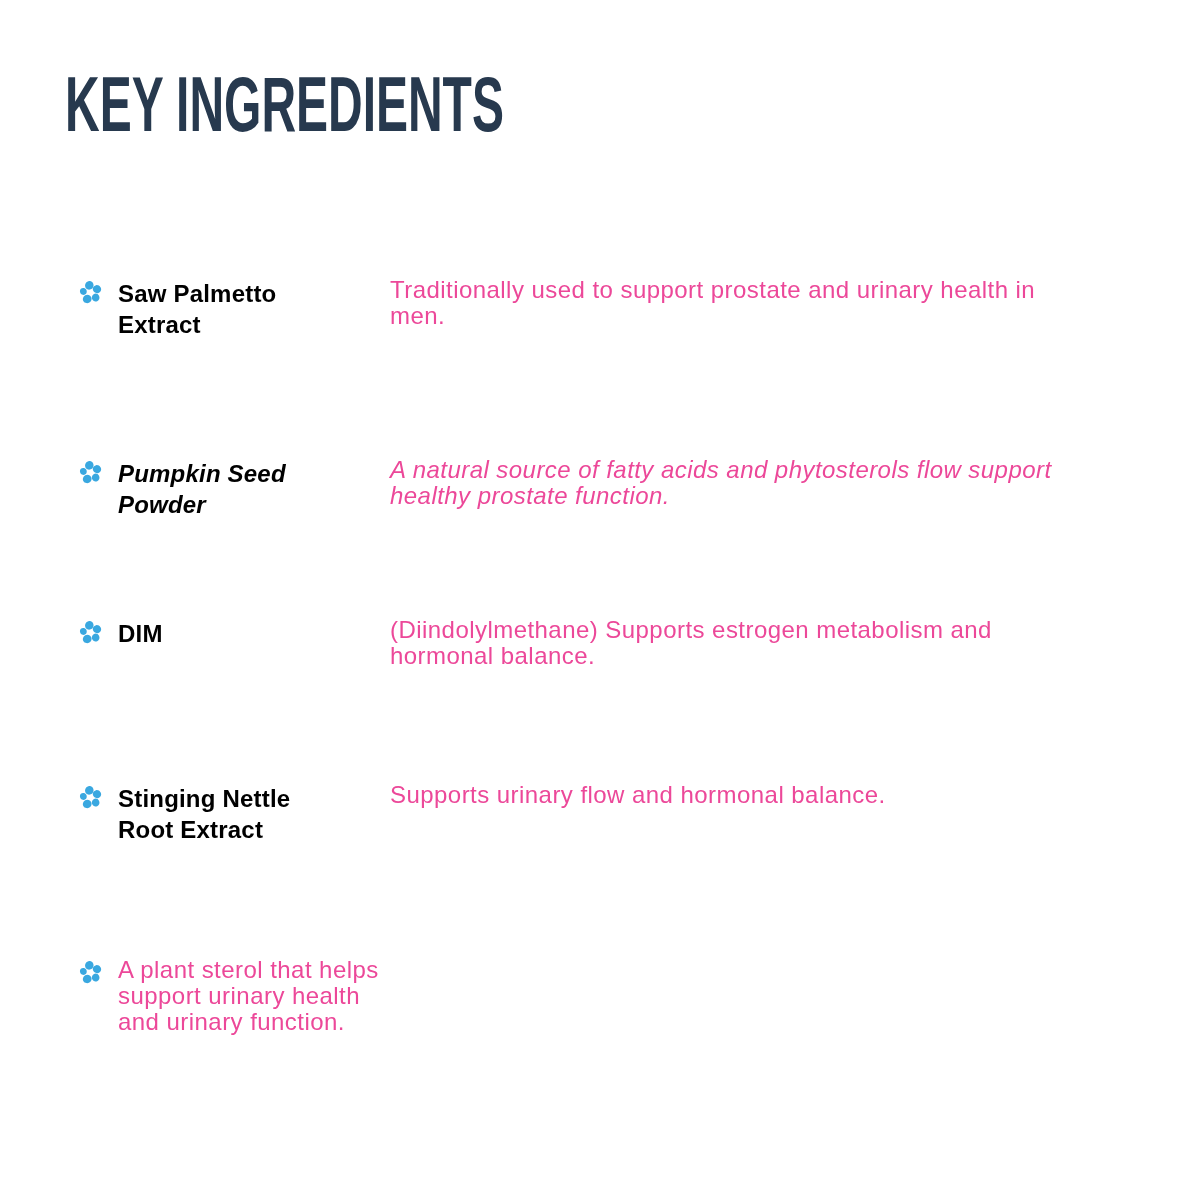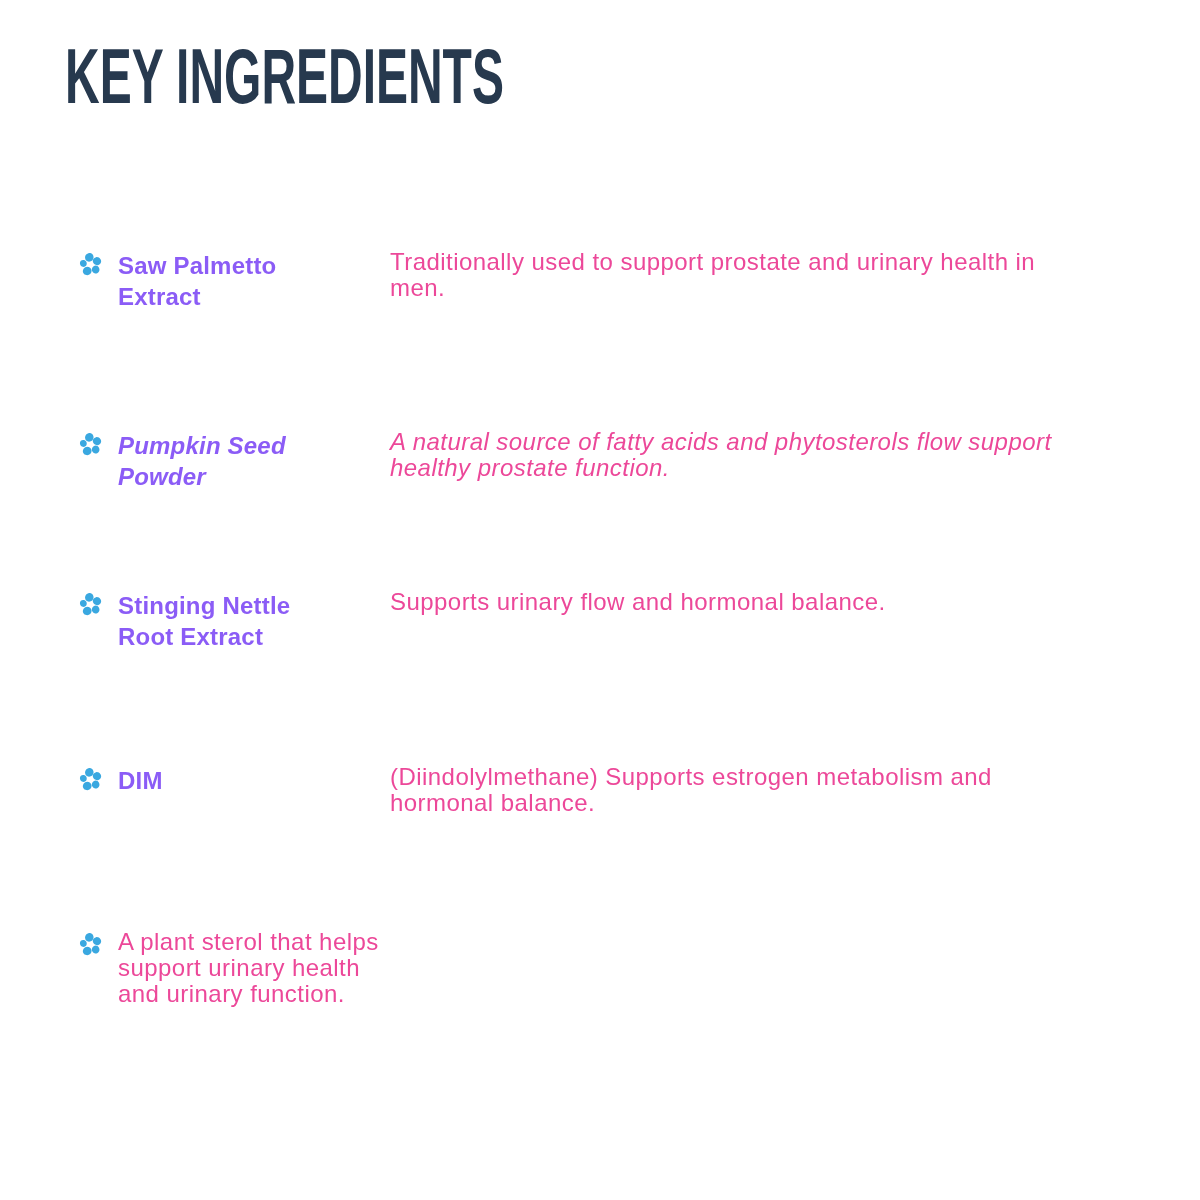--- a/index.html
+++ b/index.html
@@ -6,21 +6,21 @@
   html, body {
     width: 1200px;
     height: 1200px;
     background: #ffffff;
     font-family: "Liberation Sans", sans-serif;
     overflow: hidden;
   }
   .page {
     width: 1200px;
     height: 1200px;
-    padding: 36px 105px 0 65px;
+    padding: 64px 105px 0 65px;
   }
   .title {
     font-size: 78px;
     font-weight: 700;
     line-height: 80px;
     color: #27394E;
     letter-spacing: 0px;
     transform: scaleX(0.615);
     transform-origin: left top;
     white-space: nowrap;
@@ -39,21 +39,21 @@
   .row-4 { min-height: 165px; }
   .row-5 { min-height: 80px; }
   .icon-cell {
     padding-left: 14px;
     padding-top: 4px;
   }
   .ing-name {
     font-size: 24px;
     font-weight: 700;
     line-height: 31px;
-    color: #8b5cf6;
+    color: #000000;
     letter-spacing: 0.2px;
     max-width: 212px;
     padding-top: 1px;
   }
   .ing-desc {
     font-size: 24px;
     font-weight: 300;
     line-height: 26px;
     color: #ec4899;
     letter-spacing: 0.45px;
@@ -95,50 +95,50 @@
             <path transform="translate(12,12) rotate(134) translate(0,-7.4) scale(0.95)" d="M0-4.4C2.7-4.7 4.6-2.5 4.3 0.2C4 2.8 1.6 4.5 -1 4C-3.4 3.5 -4.7 1.2 -4 -1.3C-3.4 -3.2 -1.9 -4.2 0 -4.4Z"></path>
             <path transform="translate(12,12) rotate(206) translate(0,-7.4) scale(1.05)" d="M0-4.4C2.7-4.7 4.6-2.5 4.3 0.2C4 2.8 1.6 4.5 -1 4C-3.4 3.5 -4.7 1.2 -4 -1.3C-3.4 -3.2 -1.9 -4.2 0 -4.4Z"></path>
             <path transform="translate(12,12) rotate(278) translate(0,-7.4) scale(0.85)" d="M0-4.4C2.7-4.7 4.6-2.5 4.3 0.2C4 2.8 1.6 4.5 -1 4C-3.4 3.5 -4.7 1.2 -4 -1.3C-3.4 -3.2 -1.9 -4.2 0 -4.4Z"></path>
           </g>
         </svg>
       </div>
       <div class="ing-name">Pumpkin Seed Powder</div>
       <div class="ing-desc">A natural source of fatty acids and phytosterols flow support healthy prostate function.</div>
     </div>
 
+    <div class="ingredient-row row-4">
+      <div class="icon-cell">
+        <svg width="23" height="23" viewBox="0 0 24 24" aria-hidden="true">
+          <g fill="#3AA8E0">
+            <path transform="translate(12,12) rotate(-10) translate(0,-7.4) scale(1.05)" d="M0-4.4C2.7-4.7 4.6-2.5 4.3 0.2C4 2.8 1.6 4.5 -1 4C-3.4 3.5 -4.7 1.2 -4 -1.3C-3.4 -3.2 -1.9 -4.2 0 -4.4Z"></path>
+            <path transform="translate(12,12) rotate(62) translate(0,-7.4) scale(1.0)" d="M0-4.4C2.7-4.7 4.6-2.5 4.3 0.2C4 2.8 1.6 4.5 -1 4C-3.4 3.5 -4.7 1.2 -4 -1.3C-3.4 -3.2 -1.9 -4.2 0 -4.4Z"></path>
+            <path transform="translate(12,12) rotate(134) translate(0,-7.4) scale(0.95)" d="M0-4.4C2.7-4.7 4.6-2.5 4.3 0.2C4 2.8 1.6 4.5 -1 4C-3.4 3.5 -4.7 1.2 -4 -1.3C-3.4 -3.2 -1.9 -4.2 0 -4.4Z"></path>
+            <path transform="translate(12,12) rotate(206) translate(0,-7.4) scale(1.05)" d="M0-4.4C2.7-4.7 4.6-2.5 4.3 0.2C4 2.8 1.6 4.5 -1 4C-3.4 3.5 -4.7 1.2 -4 -1.3C-3.4 -3.2 -1.9 -4.2 0 -4.4Z"></path>
+            <path transform="translate(12,12) rotate(278) translate(0,-7.4) scale(0.85)" d="M0-4.4C2.7-4.7 4.6-2.5 4.3 0.2C4 2.8 1.6 4.5 -1 4C-3.4 3.5 -4.7 1.2 -4 -1.3C-3.4 -3.2 -1.9 -4.2 0 -4.4Z"></path>
+          </g>
+        </svg>
+      </div>
+      <div class="ing-name">DIM</div>
+      <div class="ing-desc">(Diindolylmethane) Supports estrogen metabolism and hormonal balance.</div>
+    </div>
+
     <div class="ingredient-row row-3">
       <div class="icon-cell">
         <svg width="23" height="23" viewBox="0 0 24 24" aria-hidden="true">
           <g fill="#3AA8E0">
             <path transform="translate(12,12) rotate(-10) translate(0,-7.4) scale(1.05)" d="M0-4.4C2.7-4.7 4.6-2.5 4.3 0.2C4 2.8 1.6 4.5 -1 4C-3.4 3.5 -4.7 1.2 -4 -1.3C-3.4 -3.2 -1.9 -4.2 0 -4.4Z"></path>
             <path transform="translate(12,12) rotate(62) translate(0,-7.4) scale(1.0)" d="M0-4.4C2.7-4.7 4.6-2.5 4.3 0.2C4 2.8 1.6 4.5 -1 4C-3.4 3.5 -4.7 1.2 -4 -1.3C-3.4 -3.2 -1.9 -4.2 0 -4.4Z"></path>
             <path transform="translate(12,12) rotate(134) translate(0,-7.4) scale(0.95)" d="M0-4.4C2.7-4.7 4.6-2.5 4.3 0.2C4 2.8 1.6 4.5 -1 4C-3.4 3.5 -4.7 1.2 -4 -1.3C-3.4 -3.2 -1.9 -4.2 0 -4.4Z"></path>
             <path transform="translate(12,12) rotate(206) translate(0,-7.4) scale(1.05)" d="M0-4.4C2.7-4.7 4.6-2.5 4.3 0.2C4 2.8 1.6 4.5 -1 4C-3.4 3.5 -4.7 1.2 -4 -1.3C-3.4 -3.2 -1.9 -4.2 0 -4.4Z"></path>
             <path transform="translate(12,12) rotate(278) translate(0,-7.4) scale(0.85)" d="M0-4.4C2.7-4.7 4.6-2.5 4.3 0.2C4 2.8 1.6 4.5 -1 4C-3.4 3.5 -4.7 1.2 -4 -1.3C-3.4 -3.2 -1.9 -4.2 0 -4.4Z"></path>
           </g>
         </svg>
       </div>
       <div class="ing-name">Stinging Nettle Root Extract</div>
       <div class="ing-desc">Supports urinary flow and hormonal balance.</div>
-    </div>
-
-    <div class="ingredient-row row-4">
-      <div class="icon-cell">
-        <svg width="23" height="23" viewBox="0 0 24 24" aria-hidden="true">
-          <g fill="#3AA8E0">
-            <path transform="translate(12,12) rotate(-10) translate(0,-7.4) scale(1.05)" d="M0-4.4C2.7-4.7 4.6-2.5 4.3 0.2C4 2.8 1.6 4.5 -1 4C-3.4 3.5 -4.7 1.2 -4 -1.3C-3.4 -3.2 -1.9 -4.2 0 -4.4Z"></path>
-            <path transform="translate(12,12) rotate(62) translate(0,-7.4) scale(1.0)" d="M0-4.4C2.7-4.7 4.6-2.5 4.3 0.2C4 2.8 1.6 4.5 -1 4C-3.4 3.5 -4.7 1.2 -4 -1.3C-3.4 -3.2 -1.9 -4.2 0 -4.4Z"></path>
-            <path transform="translate(12,12) rotate(134) translate(0,-7.4) scale(0.95)" d="M0-4.4C2.7-4.7 4.6-2.5 4.3 0.2C4 2.8 1.6 4.5 -1 4C-3.4 3.5 -4.7 1.2 -4 -1.3C-3.4 -3.2 -1.9 -4.2 0 -4.4Z"></path>
-            <path transform="translate(12,12) rotate(206) translate(0,-7.4) scale(1.05)" d="M0-4.4C2.7-4.7 4.6-2.5 4.3 0.2C4 2.8 1.6 4.5 -1 4C-3.4 3.5 -4.7 1.2 -4 -1.3C-3.4 -3.2 -1.9 -4.2 0 -4.4Z"></path>
-            <path transform="translate(12,12) rotate(278) translate(0,-7.4) scale(0.85)" d="M0-4.4C2.7-4.7 4.6-2.5 4.3 0.2C4 2.8 1.6 4.5 -1 4C-3.4 3.5 -4.7 1.2 -4 -1.3C-3.4 -3.2 -1.9 -4.2 0 -4.4Z"></path>
-          </g>
-        </svg>
-      </div>
-      <div class="ing-name">DIM</div>
-      <div class="ing-desc">(Diindolylmethane) Supports estrogen metabolism and hormonal balance.</div>
     </div>
 
     <div class="ingredient-row row-5">
       <div class="icon-cell">
         <svg width="23" height="23" viewBox="0 0 24 24" aria-hidden="true">
           <g fill="#3AA8E0">
             <path transform="translate(12,12) rotate(-10) translate(0,-7.4) scale(1.05)" d="M0-4.4C2.7-4.7 4.6-2.5 4.3 0.2C4 2.8 1.6 4.5 -1 4C-3.4 3.5 -4.7 1.2 -4 -1.3C-3.4 -3.2 -1.9 -4.2 0 -4.4Z"></path>
             <path transform="translate(12,12) rotate(62) translate(0,-7.4) scale(1.0)" d="M0-4.4C2.7-4.7 4.6-2.5 4.3 0.2C4 2.8 1.6 4.5 -1 4C-3.4 3.5 -4.7 1.2 -4 -1.3C-3.4 -3.2 -1.9 -4.2 0 -4.4Z"></path>
             <path transform="translate(12,12) rotate(134) translate(0,-7.4) scale(0.95)" d="M0-4.4C2.7-4.7 4.6-2.5 4.3 0.2C4 2.8 1.6 4.5 -1 4C-3.4 3.5 -4.7 1.2 -4 -1.3C-3.4 -3.2 -1.9 -4.2 0 -4.4Z"></path>
             <path transform="translate(12,12) rotate(206) translate(0,-7.4) scale(1.05)" d="M0-4.4C2.7-4.7 4.6-2.5 4.3 0.2C4 2.8 1.6 4.5 -1 4C-3.4 3.5 -4.7 1.2 -4 -1.3C-3.4 -3.2 -1.9 -4.2 0 -4.4Z"></path>

